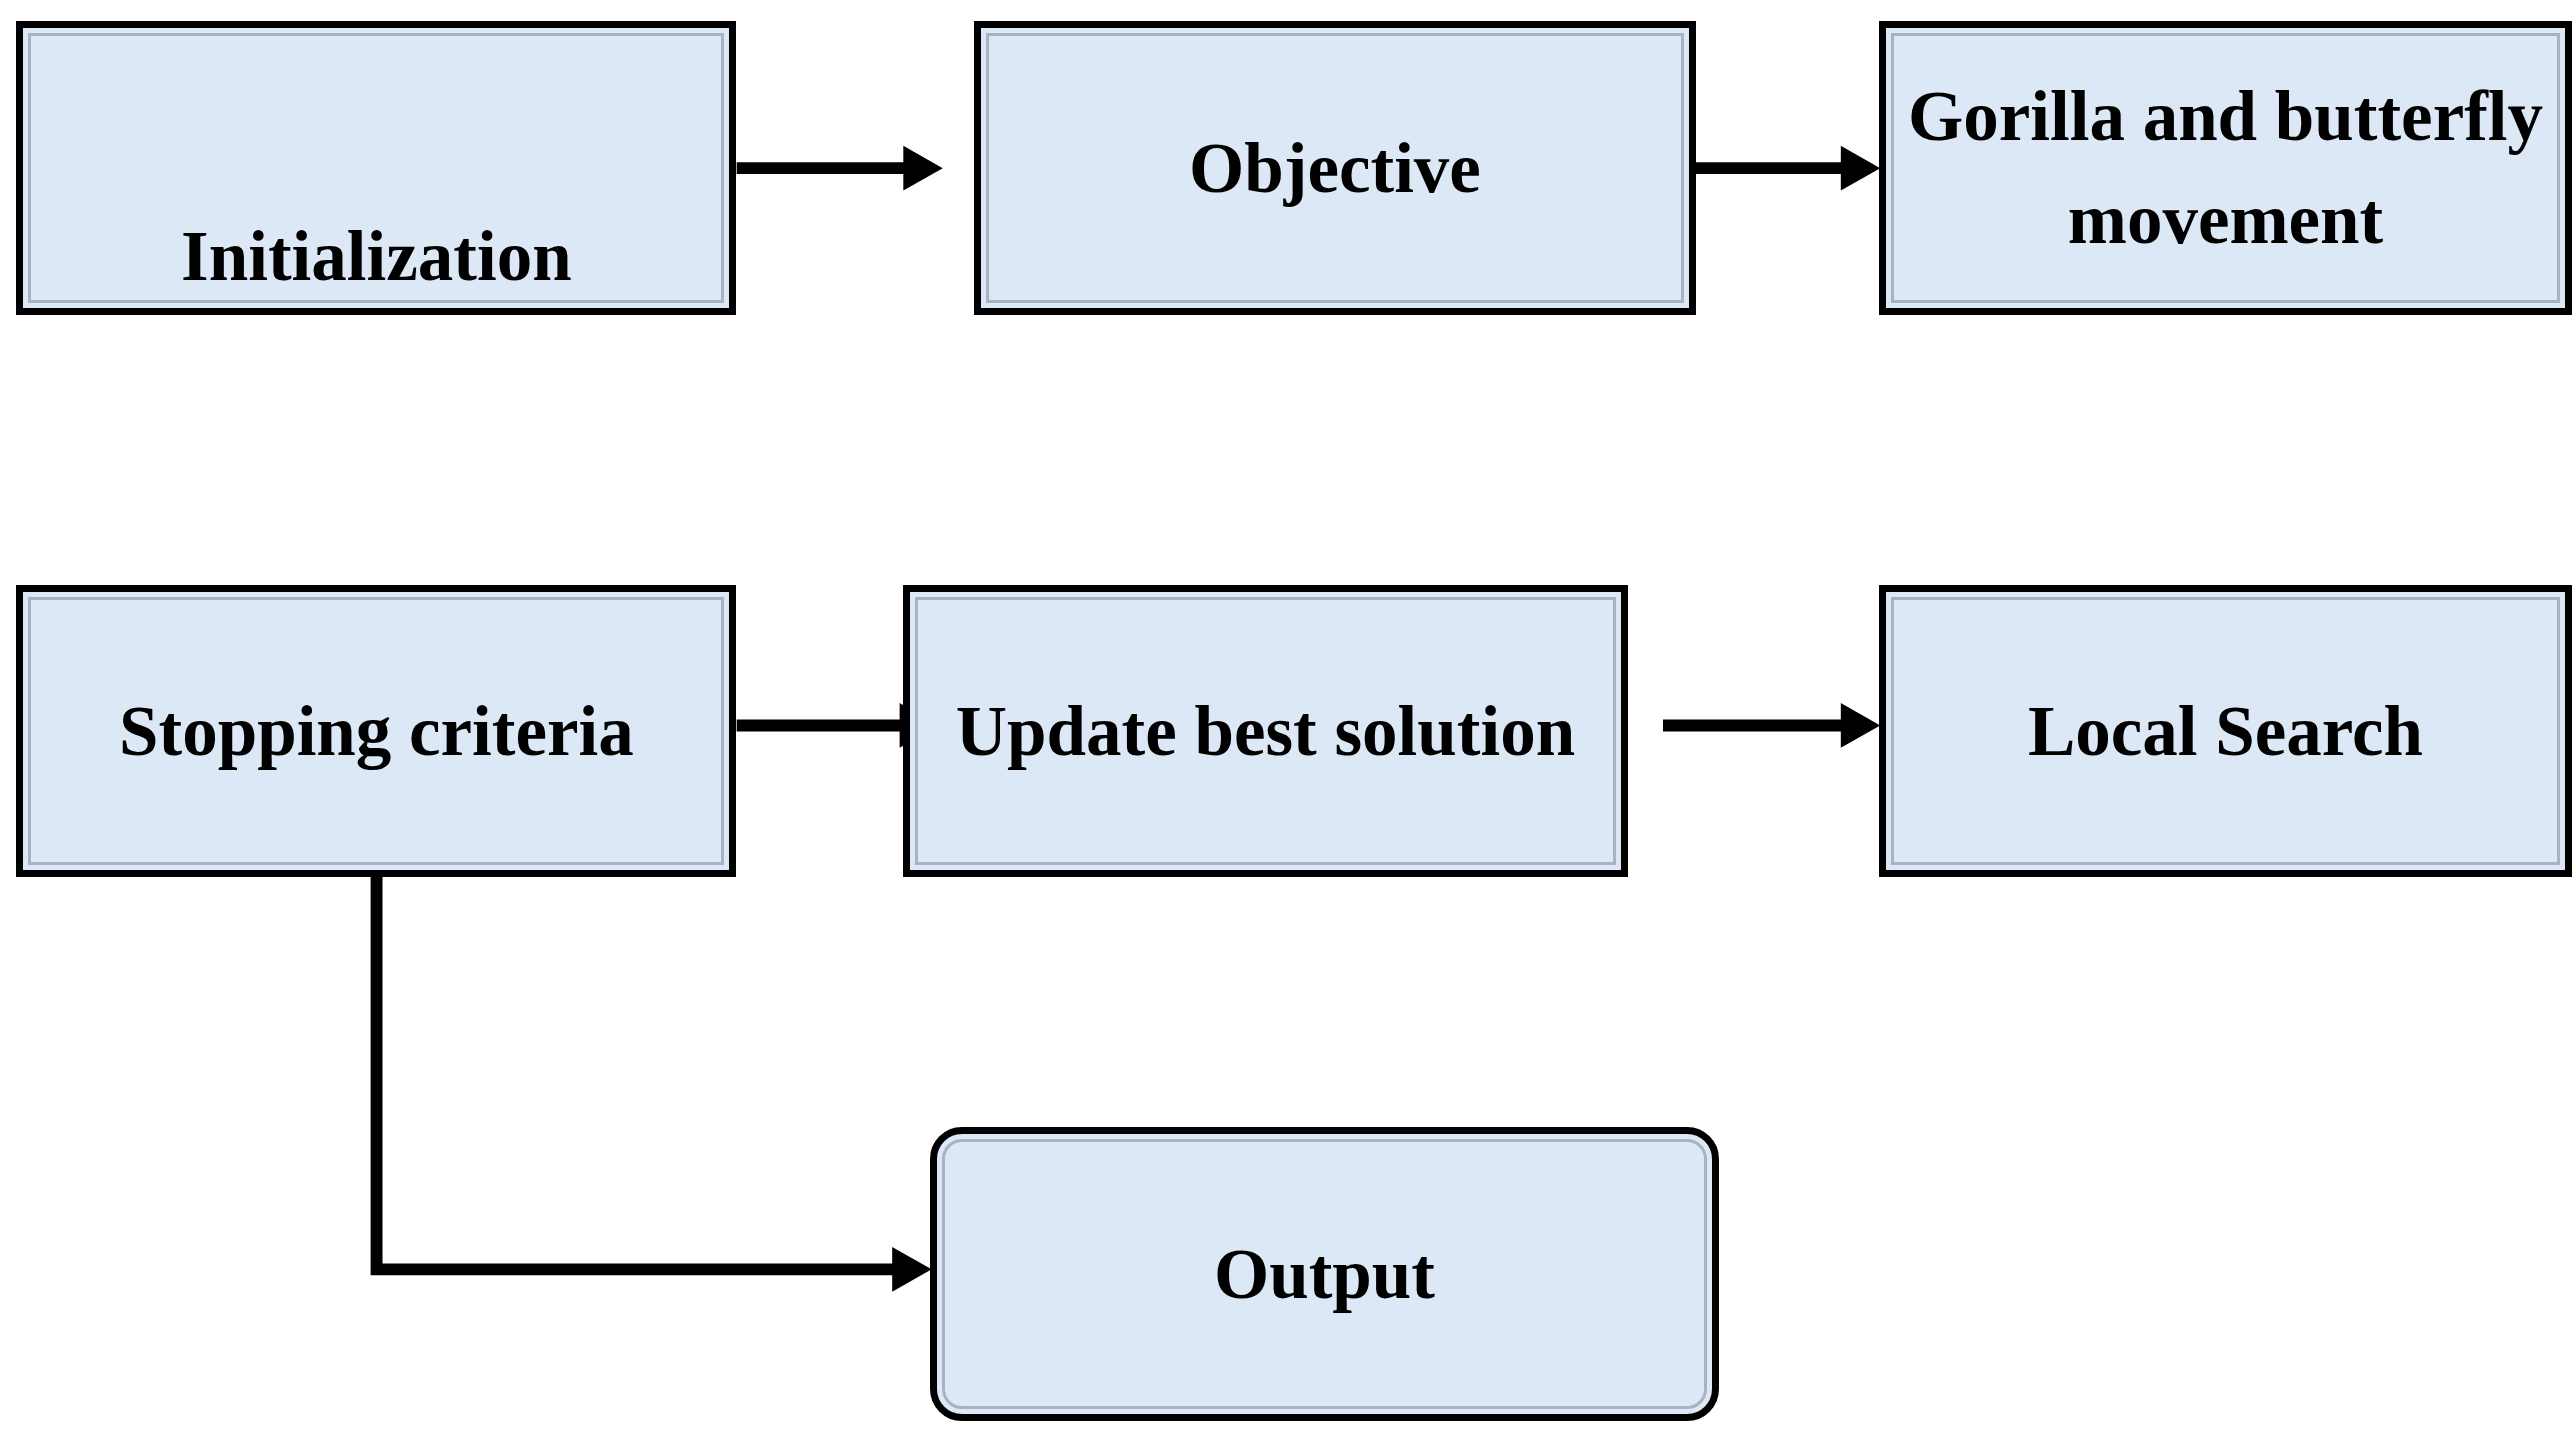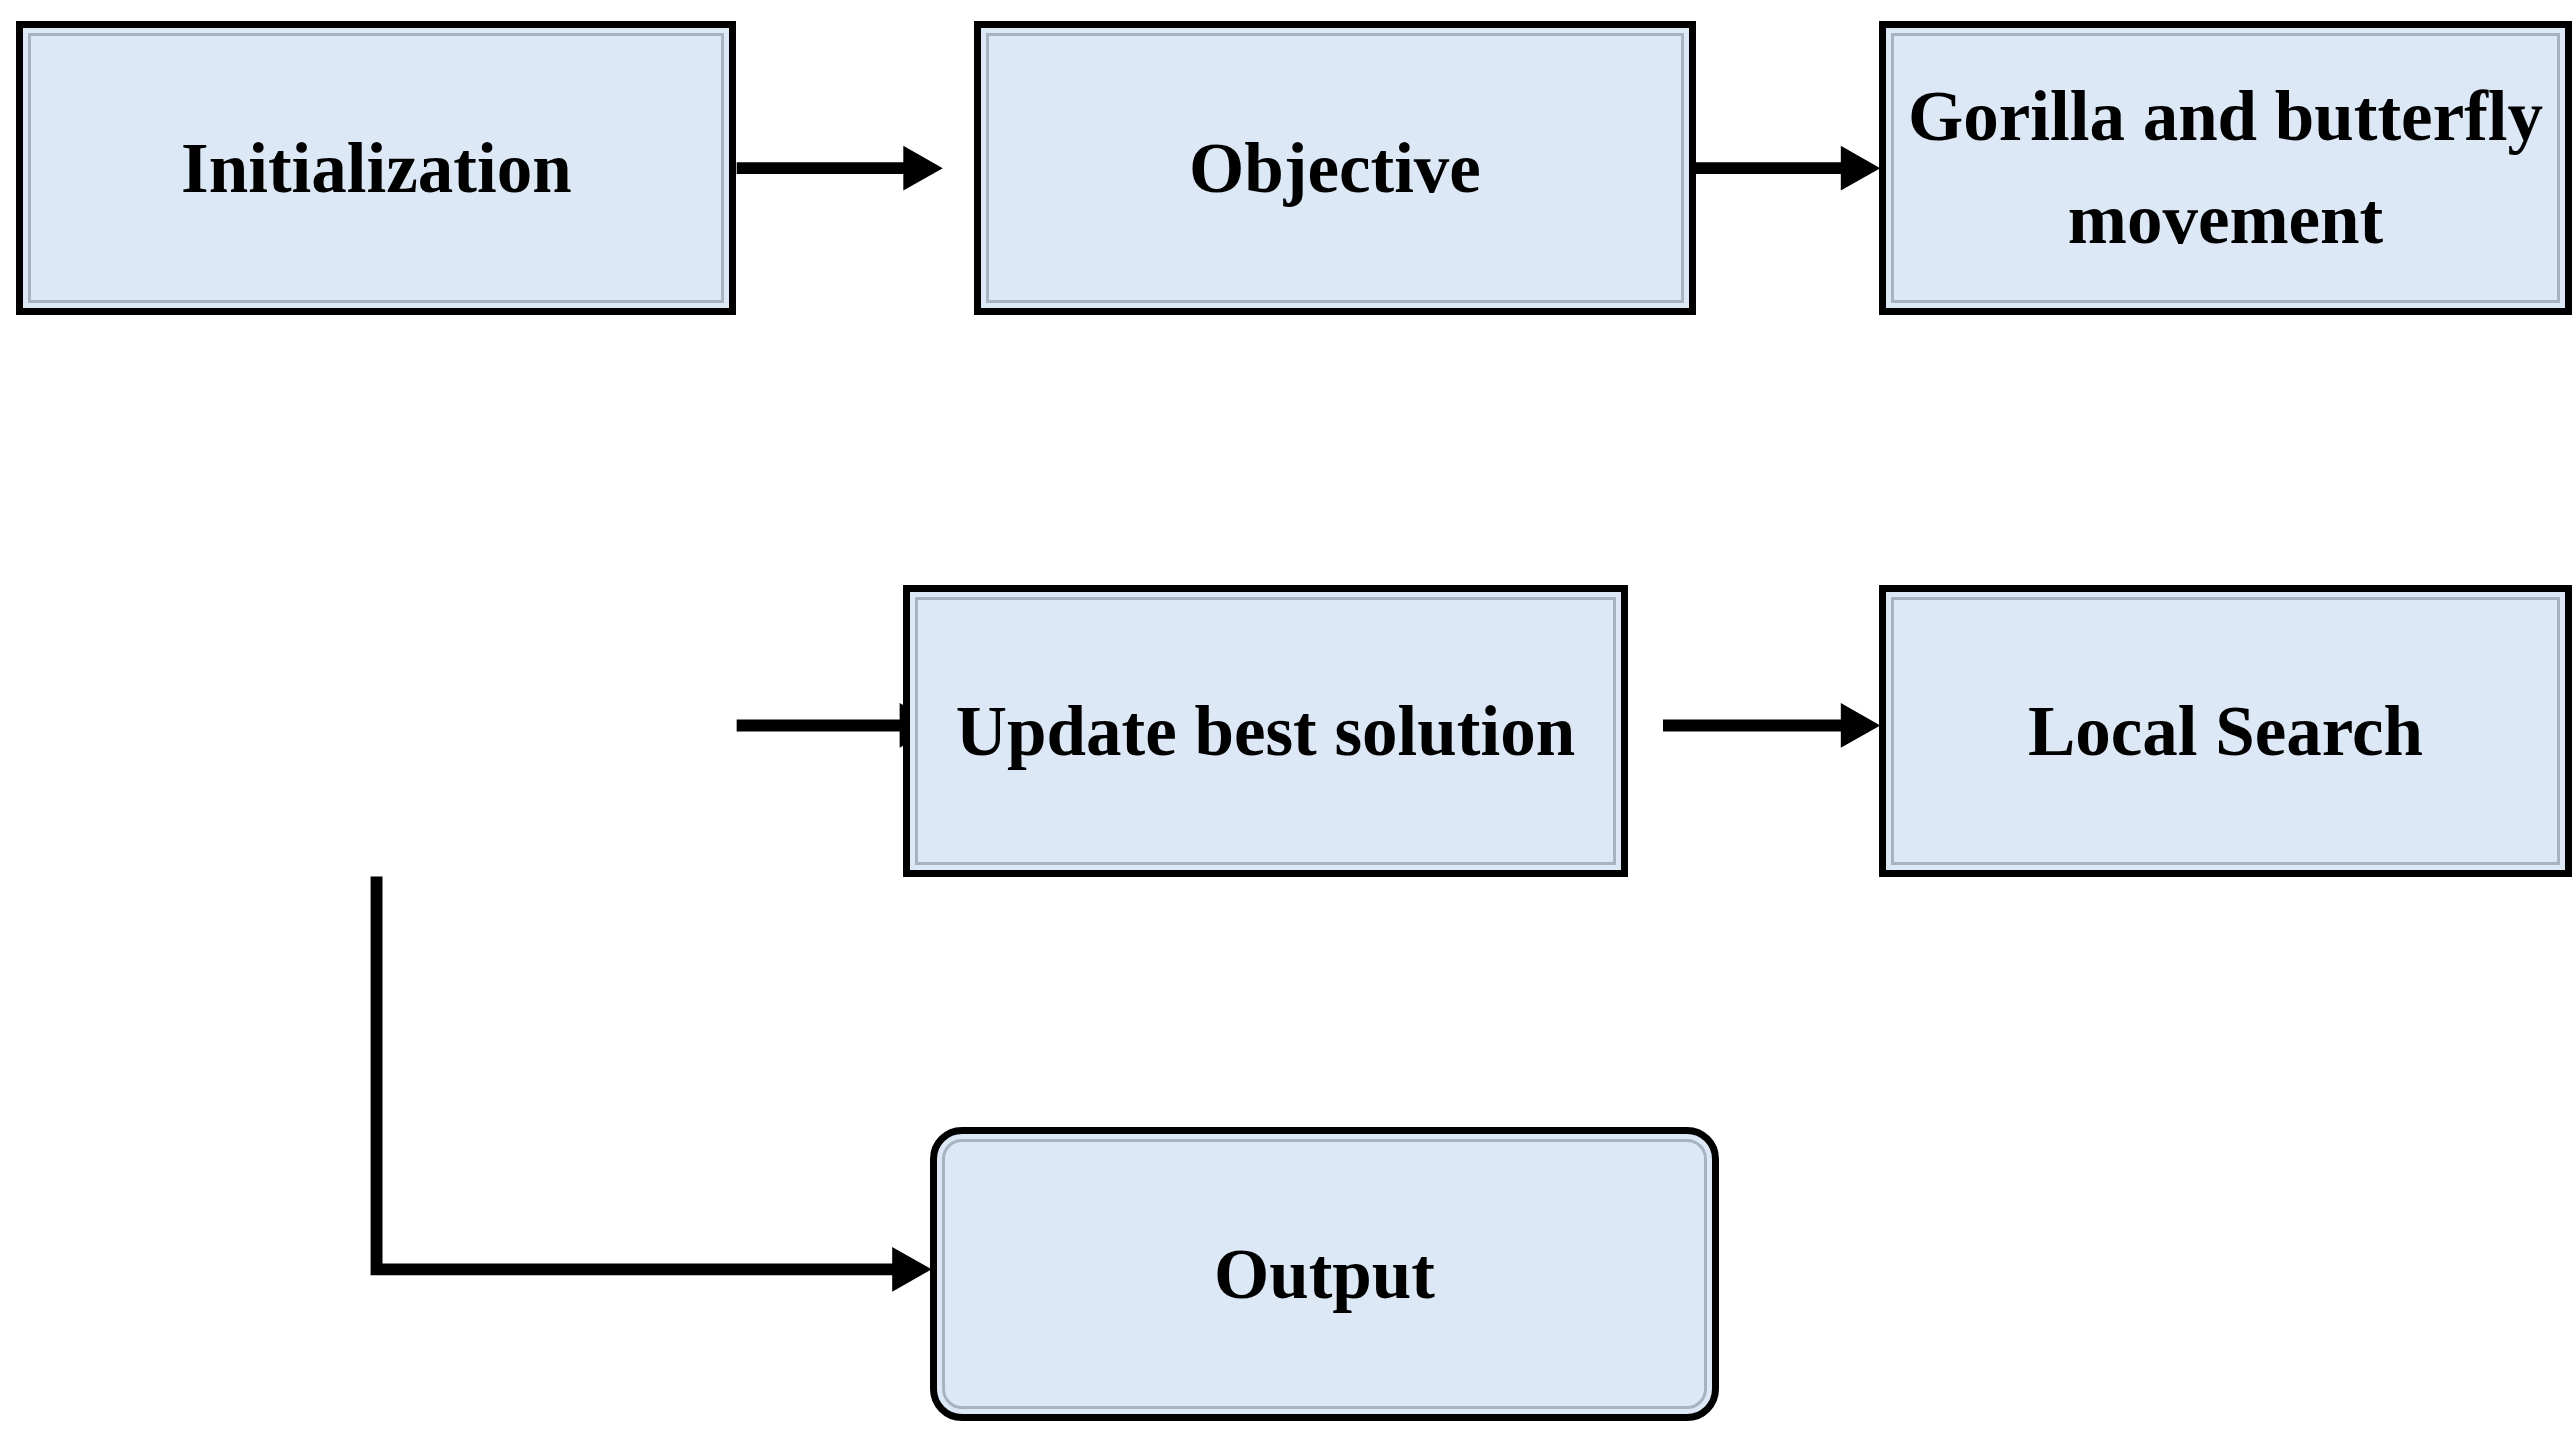--- a/index.html
+++ b/index.html
@@ -75,33 +75,36 @@
     <g>
       <line class="shaft" x1="2235" y1="975" x2="2476" y2="975"></line>
       <polygon class="head" points="2474,945 2527,975 2474,1005"></polygon>
     </g>
     <g>
       <path class="shaft" d="M 506 1178 V 1706 H 1201"></path>
       <polygon class="head" points="1199,1676 1252,1706 1199,1736"></polygon>
     </g>
   </svg>
 
-  <div class="node" style="left:16.4px; top:21px; width:720px; height:294px;">
+  <div class="node" style="left:16.4px; top:21px; width:720px; height:294px;justify-content:flex-end;">
     <span>Initialization</span>
   </div>
 
   <div class="node" style="left:941px; top:21px; width:722px; height:294px;margin-left:33px;">
     <span>Objective</span>
   </div>
 
   <div class="node" style="left:1879px; top:21px; width:693px; height:294px;text-align:right;">
     <span>Gorilla and butterfly</span>
     <span>movement</span>
   </div>
 
+  <div class="node" style="left:16.4px; top:585px; width:720px; height:292px;">
+    <span>Stopping criteria</span>
+  </div>
 
   <div class="node" style="left:903px; top:585px; width:725px; height:292px;">
     <span>Update best solution</span>
   </div>
 
   <div class="node" style="left:1879px; top:585px; width:693px; height:292px;">
     <span>Local Search</span>
   </div>
 
   <div class="node" style="left:930px; top:1127px; width:789px; height:294px;border-radius:32px;">

